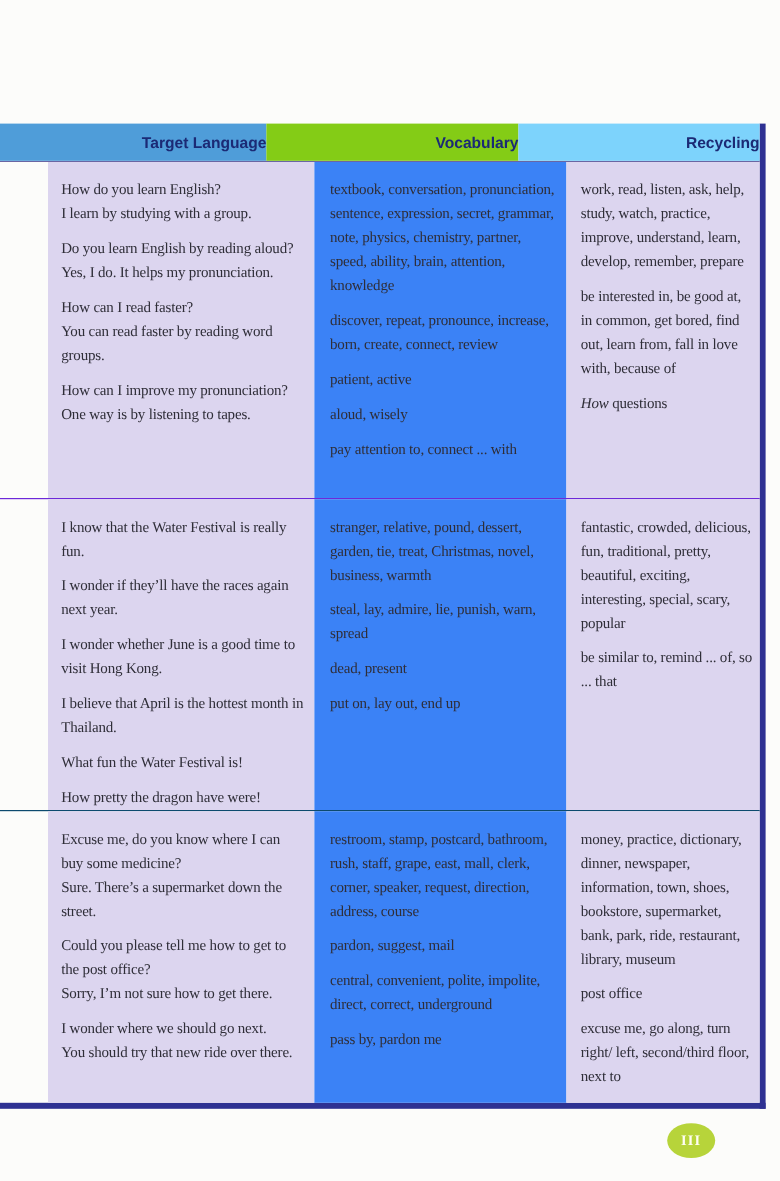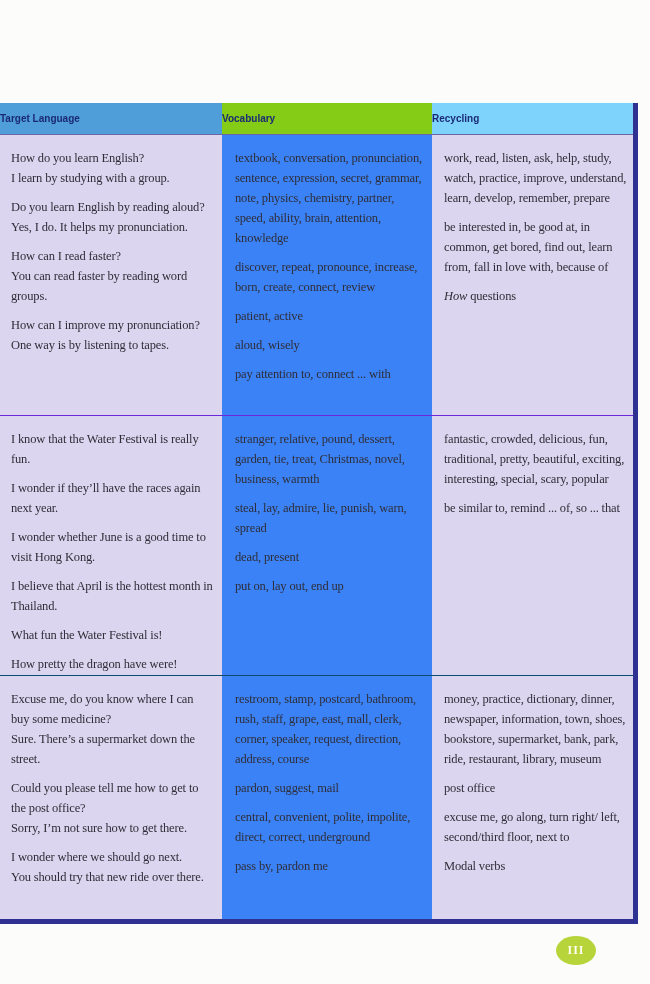--- a/index.html
+++ b/index.html
@@ -21,33 +21,34 @@
     border-bottom: 5px solid #2e3192;
   }
   .header-row {
     display: flex;
     height: 31px;
     border-bottom: 1px solid #6a66a3;
   }
   .hcell {
     display: flex;
     align-items: center;
-    justify-content: flex-start;
+    justify-content: flex-end;
     font-family: "Liberation Sans", sans-serif;
     font-weight: bold;
-    font-size: 10px;
+    font-size: 13px;
     color: #1b2a75;
     box-sizing: border-box;
   }
   .hc0 { width: 222px; background: #4f9dd9; }
   .hc1 { width: 210px; background: #84cc16; }
   .hc2 { flex: 1; background: #7dd3fc; }
   .body-row {
     display: flex;
     box-sizing: border-box;
+    padding-left: 40px;
   }
   .body-row.r1 { height: 280px; }
   .body-row.r2 { height: 260px; border-top: 1px solid #6d28d9; }
   .body-row.r3 { height: 244px; border-top: 1px solid #0c4a6e; }
   .cell {
     box-sizing: border-box;
     font-size: 12.5px;
     letter-spacing: -0.15px;
     line-height: 20px;
     color: #2f2e38;

